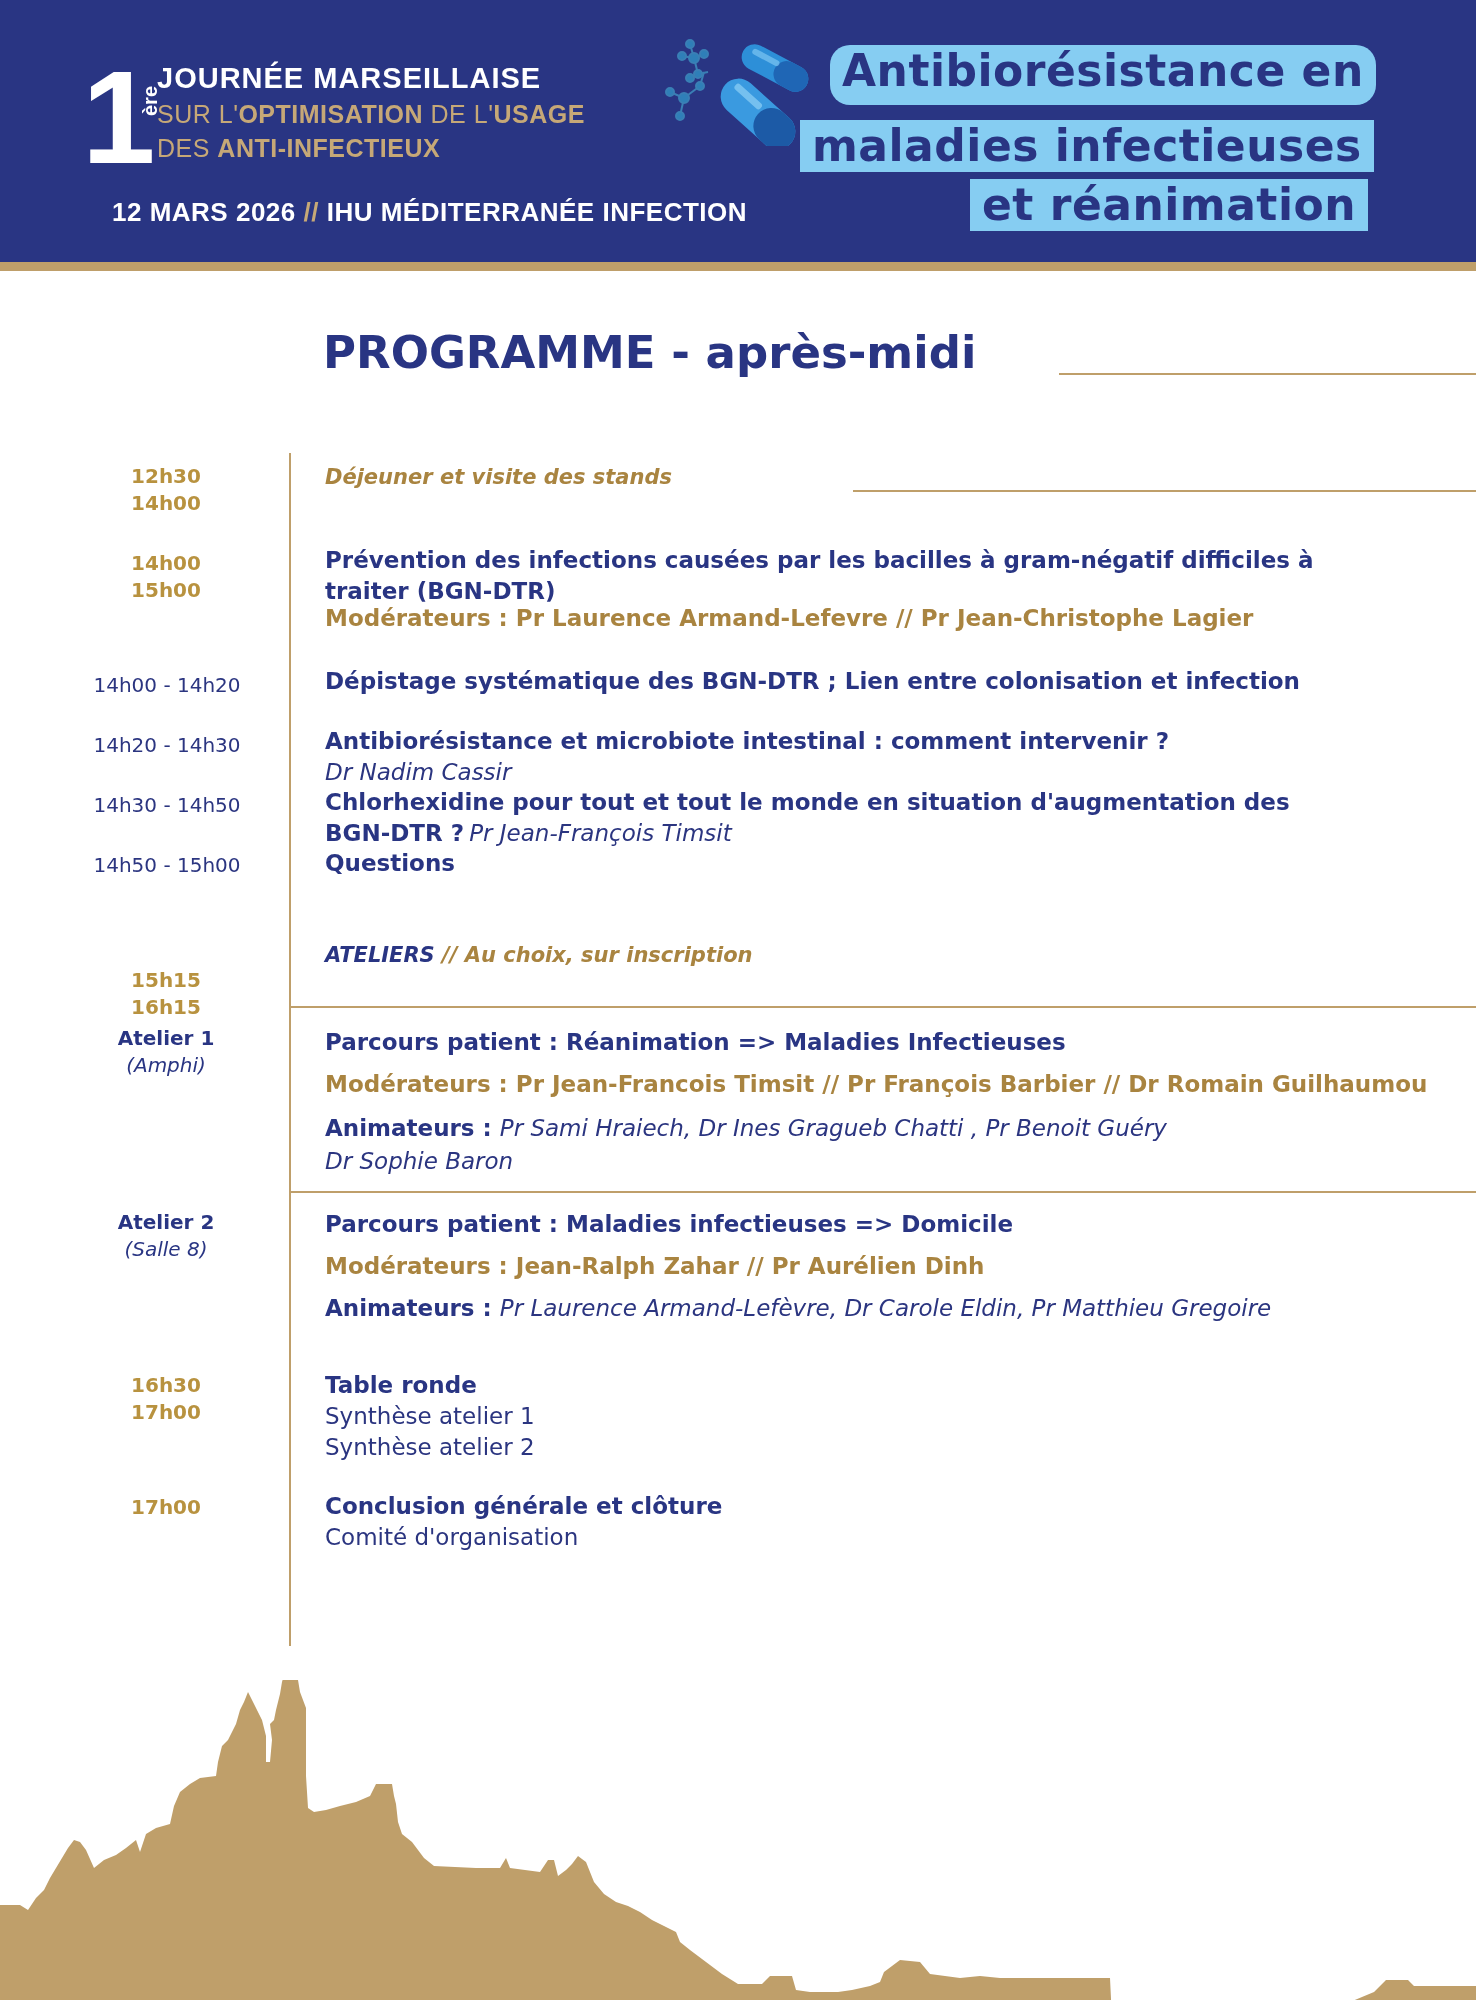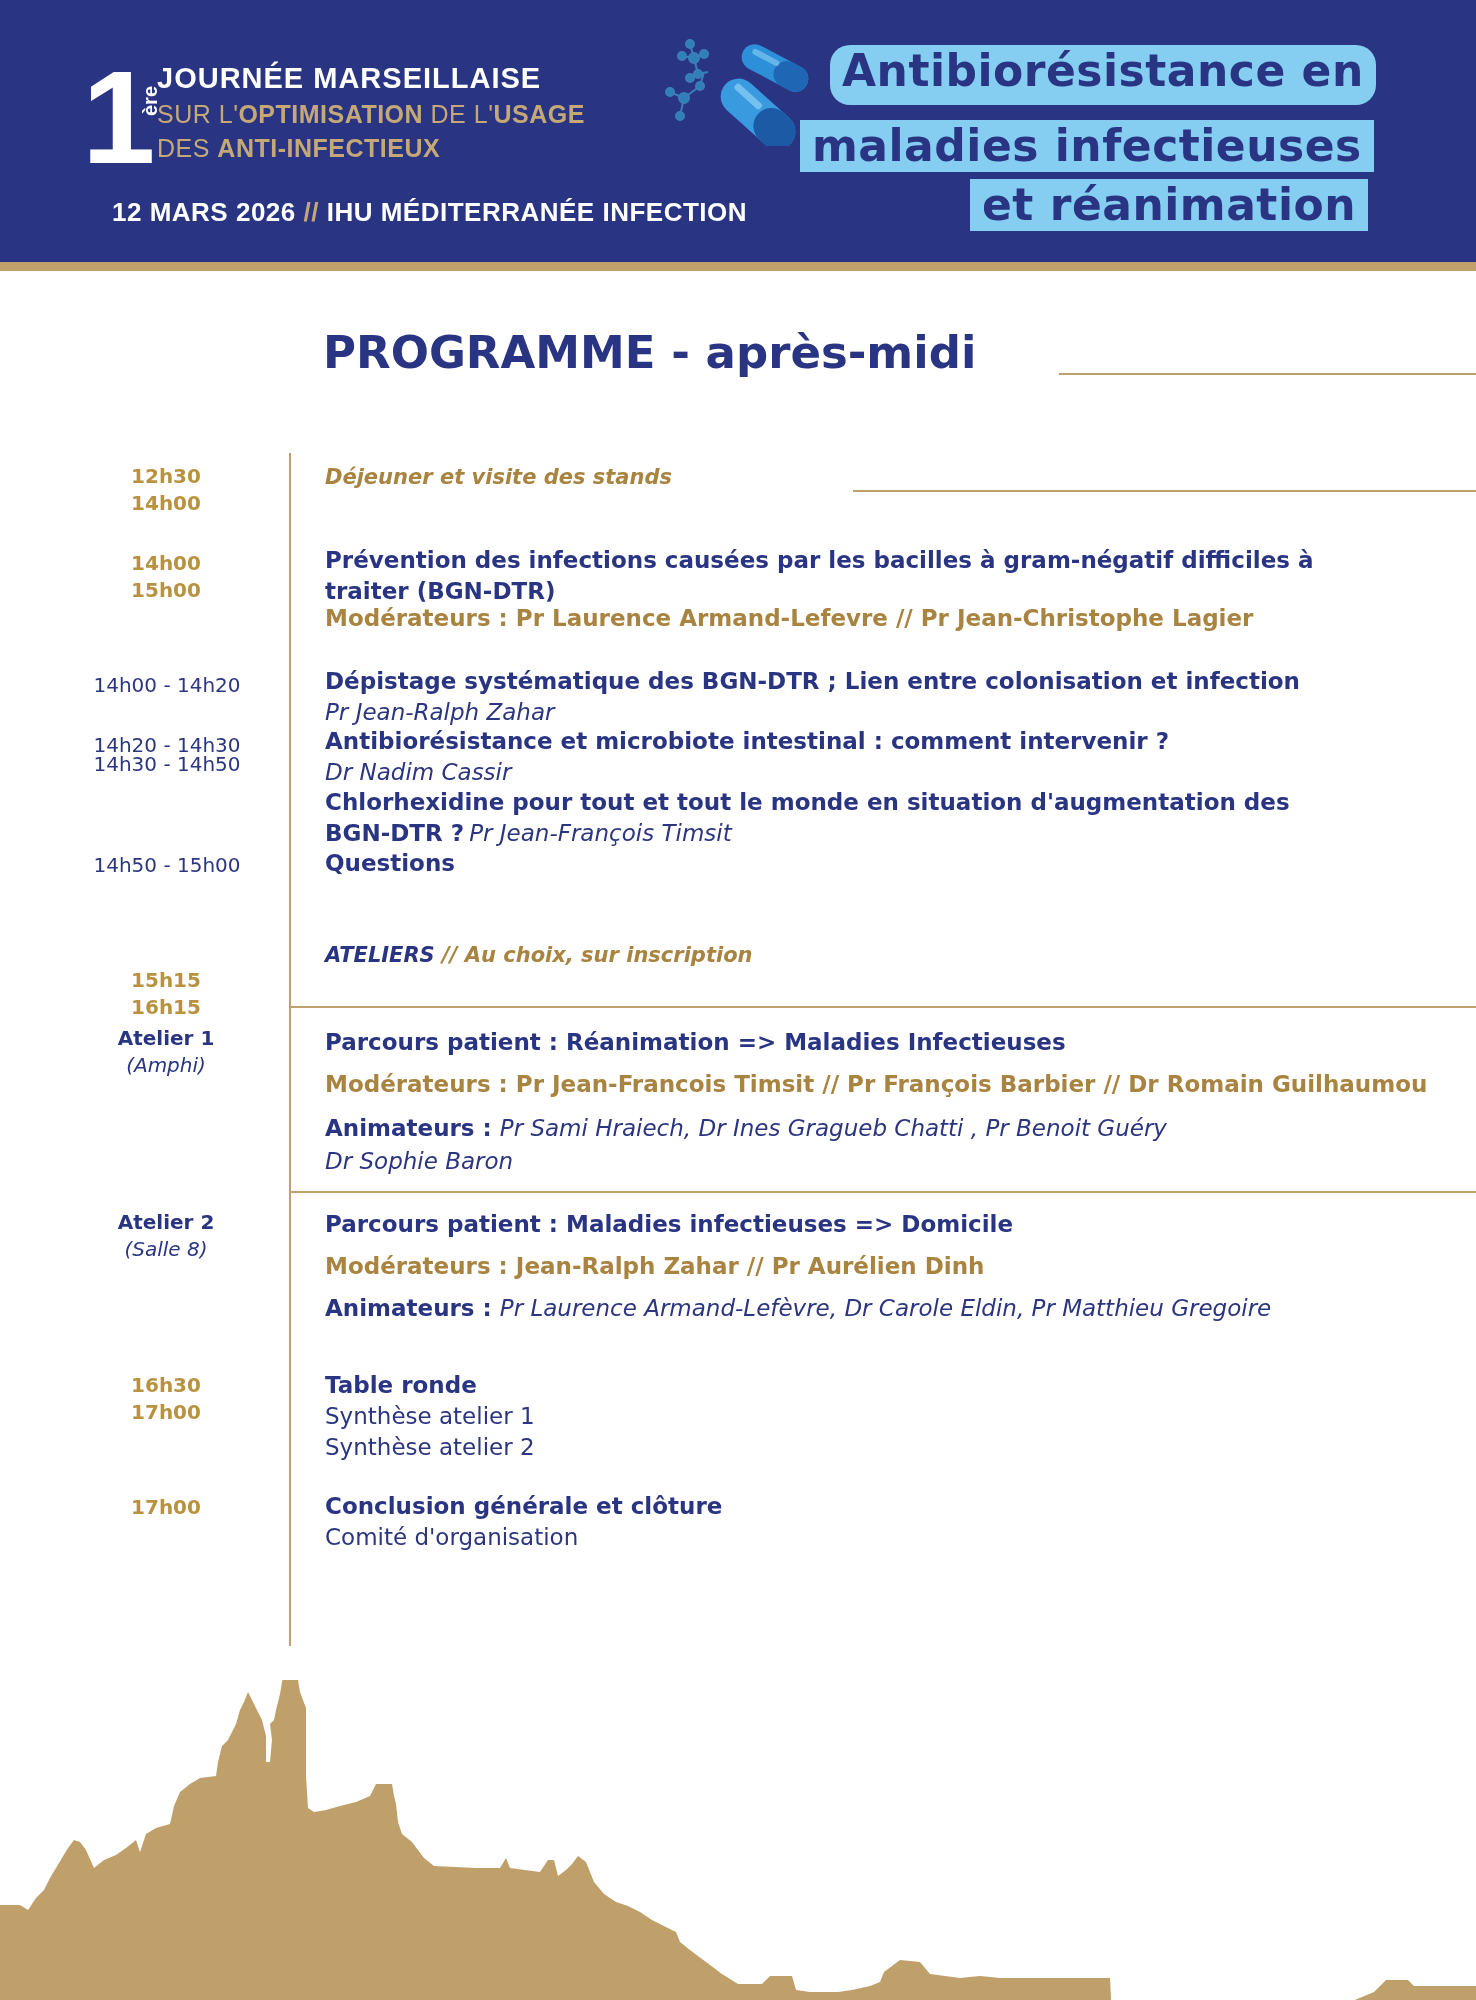--- a/index.html
+++ b/index.html
@@ -118,30 +118,29 @@
 </div>
 <div class="content t-blue-b" style="top:545px; line-height:31px;">
   <div>Prévention des infections causées par les bacilles à gram-négatif difficiles à</div>
   <div>traiter (BGN-DTR)</div>
 </div>
 <div class="content t-gold-b" style="top:605px; font-weight:600;">Modérateurs : Pr Laurence Armand-Lefevre // Pr Jean-Christophe Lagier</div>
 
 <div class="subtime" style="top:673px;">14h00 - 14h20</div>
 <div class="content" style="top:666px; line-height:31px;">
   <div class="t-blue-b">Dépistage systématique des BGN-DTR ; Lien entre colonisation et infection</div>
-  <div class="t-italic">Pr Jean-Ralph Zahar</div>
 </div>
 
 <div class="subtime" style="top:733px;">14h20 - 14h30</div>
 <div class="content" style="top:726px; line-height:31px;">
   <div class="t-blue-b">Antibiorésistance et microbiote intestinal : comment intervenir ?</div>
   <div class="t-italic">Dr Nadim Cassir</div>
 </div>
 
-<div class="subtime" style="top:752px;">14h30 - 14h50</div>
+<div class="subtime" style="top:793px;">14h30 - 14h50</div>
 <div class="content" style="top:787px; line-height:31px;">
   <div class="t-blue-b">Chlorhexidine pour tout et tout le monde en situation d'augmentation des</div>
   <div><span class="t-blue-b">BGN-DTR ?</span> <span class="t-italic">Pr Jean-François Timsit</span></div>
 </div>
 
 <div class="subtime" style="top:853px;">14h50 - 15h00</div>
 <div class="content" style="top:848px; line-height:31px;">
   <div class="t-blue-b">Questions</div>
 </div>
 

